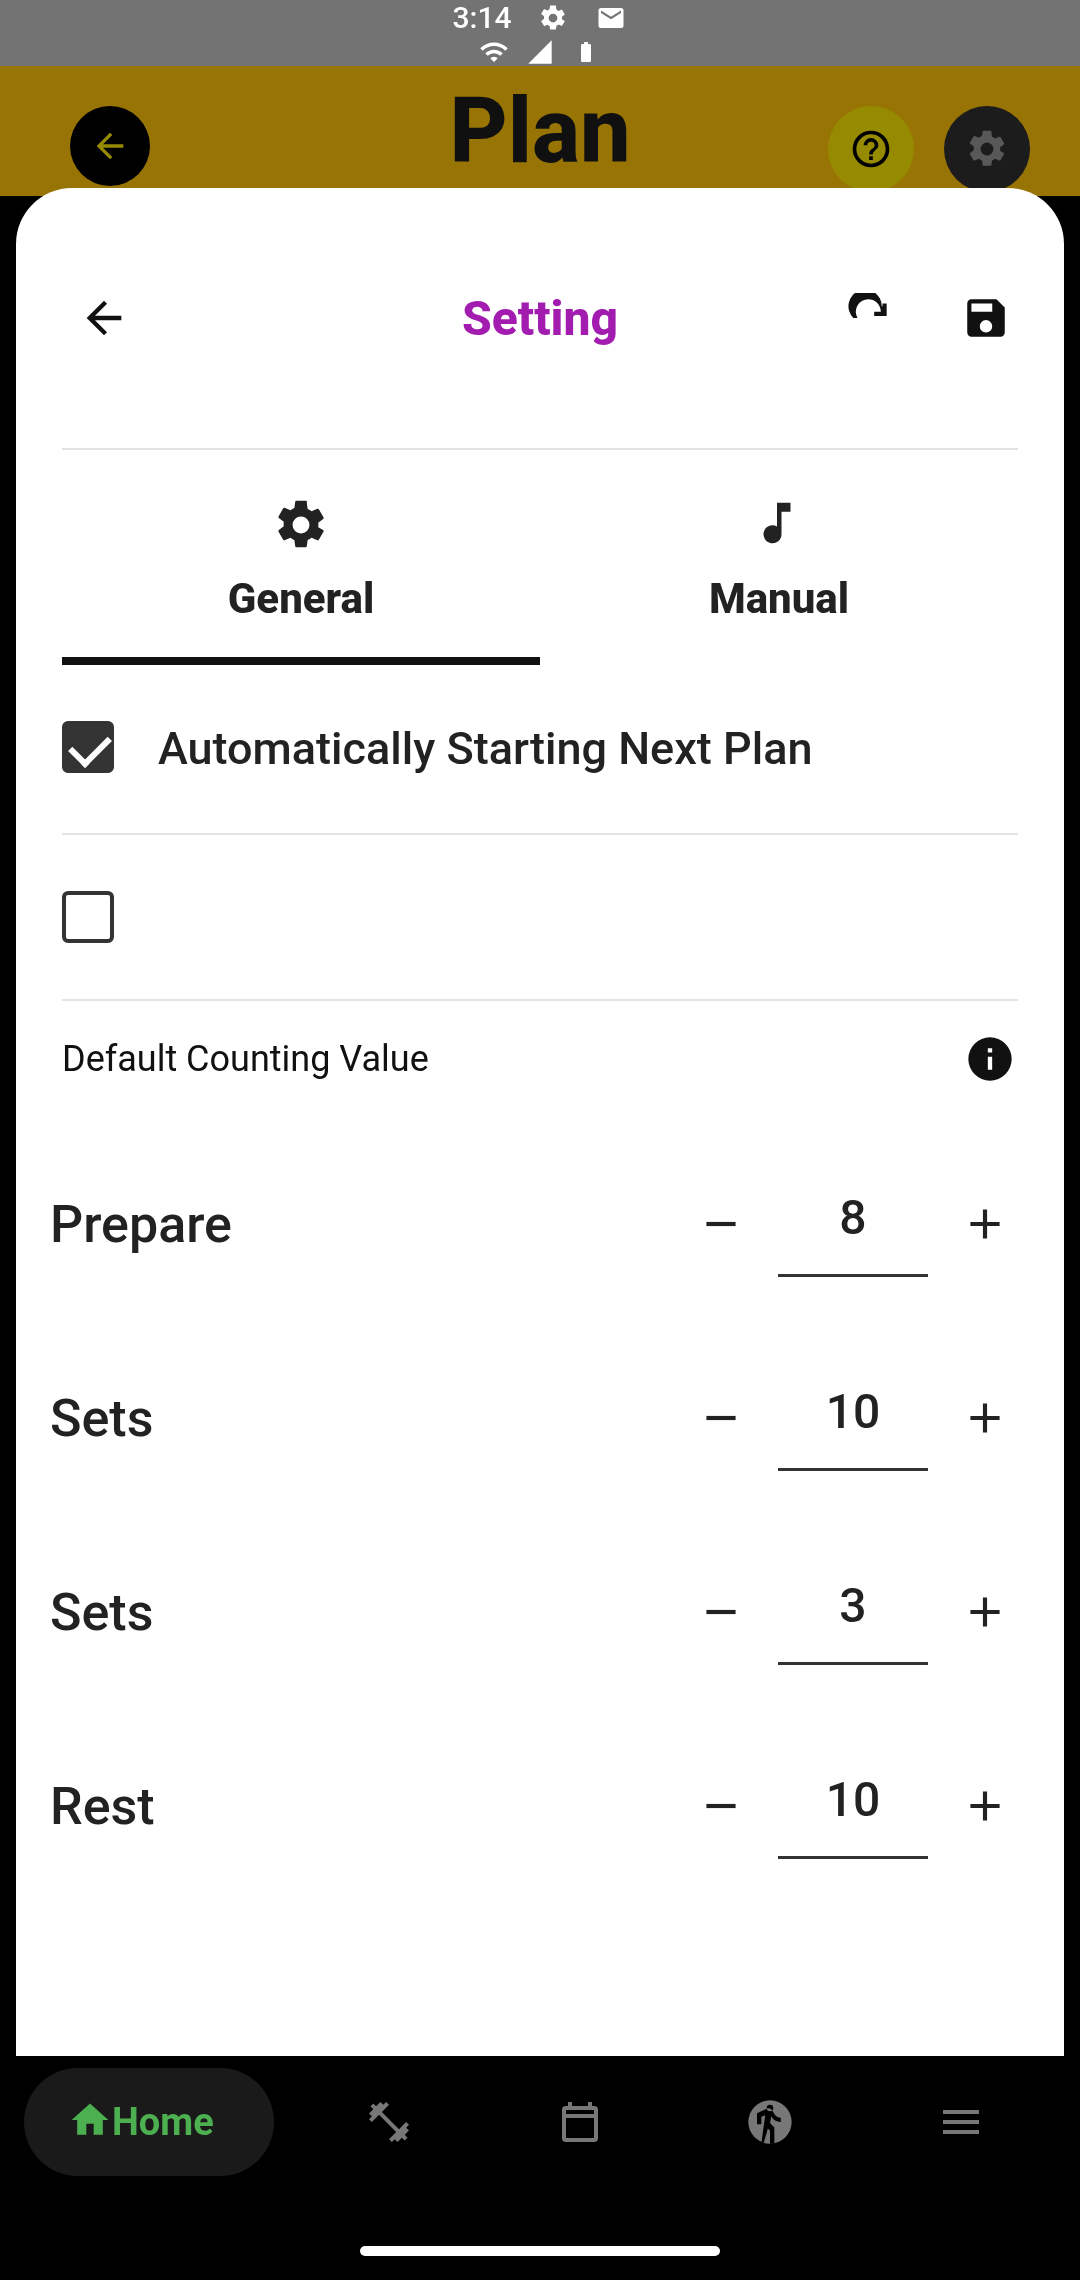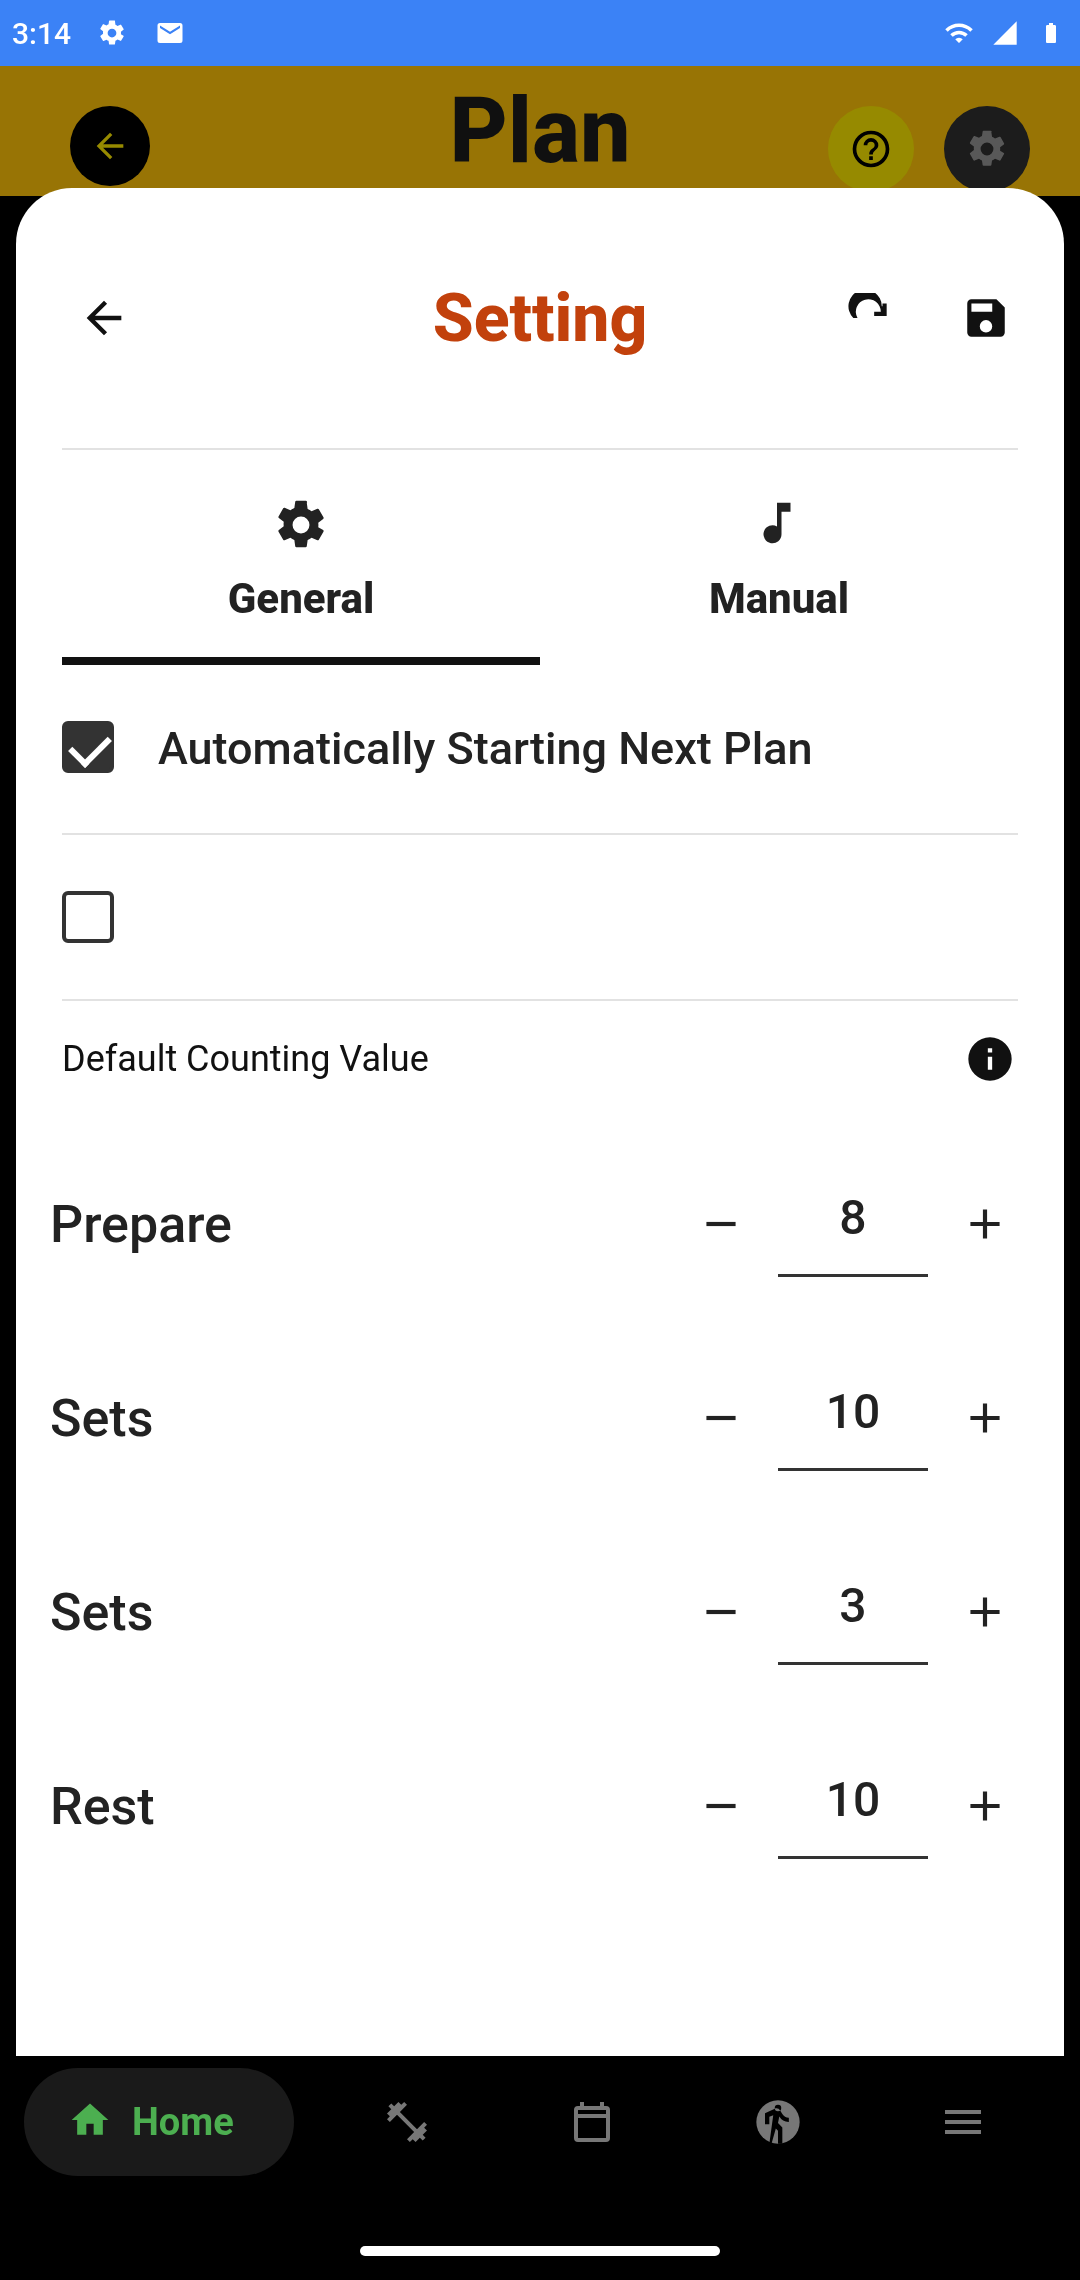--- a/index.html
+++ b/index.html
@@ -9,28 +9,29 @@
     height: 2280px;
     font-family: -apple-system, Roboto, "Segoe UI", sans-serif;
     background: #000;
     position: relative;
     overflow: hidden;
   }
 
   
   .status-bar {
     height: 66px;
-    background: #3b82f6;
+    background: #737373;
     color: #fff;
     display: flex;
     align-items: center;
     justify-content: space-between;
-    padding: 0 12px;
+    padding: 0 46px;
     font-size: 30px;
     font-weight: 500;
+    flex-direction: column;
   }
   .status-left { display: flex; align-items: center; gap: 24px; }
   .status-right { display: flex; align-items: center; gap: 12px; }
   .status-ico { width: 34px; height: 34px; display:inline-flex; align-items:center; justify-content:center; }
 
   
   .backdrop {
     position: absolute;
     top: 66px; left: 0; right: 0;
     height: 130px;
@@ -90,23 +91,23 @@
     position:absolute; right:50px; top:50%;
     transform:translateY(-50%);
     display:flex; gap:60px;
   }
   .icon-btn {
     width:56px; height:56px;
     display:flex; align-items:center; justify-content:center;
     cursor:pointer;
   }
   .sheet-title {
-    font-size: 66px;
+    font-size: 48px;
     font-weight: 800;
-    color:#c2410c;
+    color:#a21caf;
   }
 
   .divider {
     height:2px; background:#e2e2e2;
     margin:0 46px;
   }
 
   
   .tabs {
     display:flex;
@@ -194,21 +195,21 @@
   
   .bottom-nav {
     position:absolute;
     left:0; right:0; bottom:92px;
     height:132px;
     background:#000;
     display:flex; align-items:center;
     padding:0 24px;
   }
   .home-chip {
-    display:flex; align-items:center; gap:20px;
+    display:flex; align-items:center; 
     background:#1a1a1a;
     border-radius:70px;
     padding:30px 60px 30px 44px;
   }
   .home-label { color:#4caf50; font-size:38px; font-weight:700; }
   .nav-rest {
     flex:1;
     display:flex; justify-content:space-around;
     padding-left:20px;
   }

